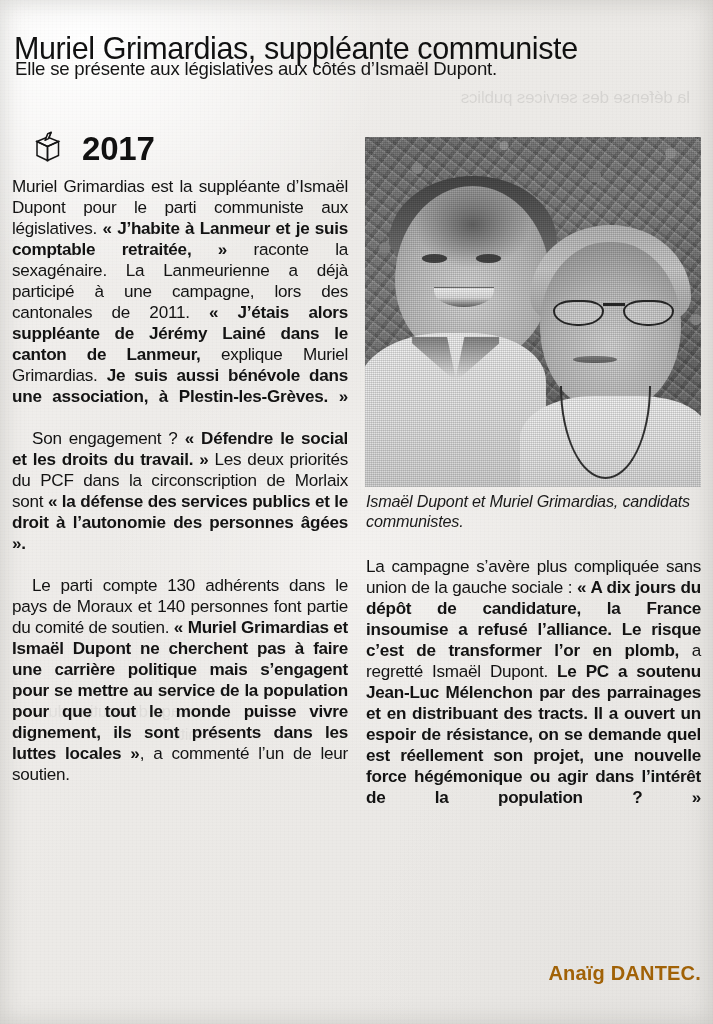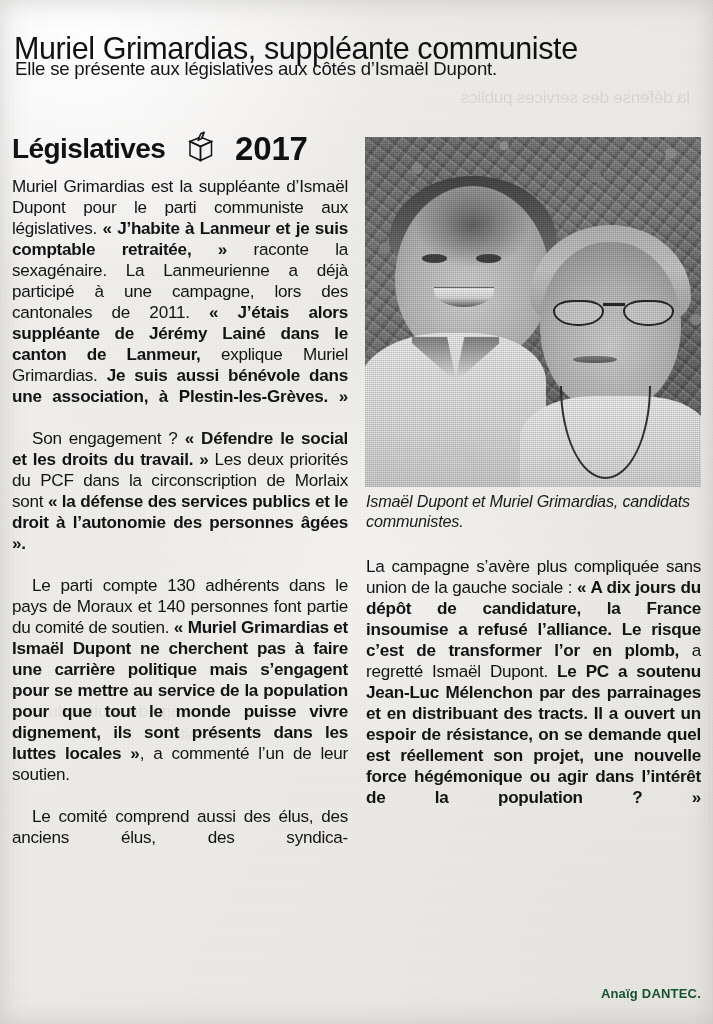--- a/index.html
+++ b/index.html
@@ -328,27 +328,27 @@
     line-height: 19.5px;
     font-style: italic;
     color: #1a1a1a;
     letter-spacing: -0.2px;
   }
 
   
   .byline {
     position: absolute;
     left: 366px;
-    top: 986px;
+    top: 962px;
     width: 335px;
     text-align: right;
-    font-size: 13px;
+    font-size: 20px;
     font-weight: bold;
     letter-spacing: .2px;
-    color: #14532d;
+    color: #a16207;
   }
 
   
   .showthrough {
     position: absolute;
     pointer-events: none;
     color: #000;
     opacity: .085;
     transform: scaleX(-1);
     font-size: 17px;
@@ -380,21 +380,20 @@
     <div class="showthrough st-b">le travail du comptable Grimardias</div>
     <div class="showthrough st-c">message de soutien du comité</div>
 
     <h1 class="headline">Muriel Grimardias, suppléante communiste</h1>
 
     <div class="subdeck">
       <div>Elle se présente aux législatives aux côtés d’Ismaël Dupont.</div>
     </div>
 
     <div class="sectionhead">
-      <span class="kicker">Législatives</span>
       <span class="ballot-icon">
         <svg width="28" height="34" viewBox="0 0 28 34" fill="none" aria-hidden="true">
 
           <path d="M3 11.5 L13.5 16.5 L13.5 30.5 L3 25.5 Z" stroke="#151515" stroke-width="1.5" fill="none"></path>
           <path d="M13.5 16.5 L24.5 11.5 L24.5 25.5 L13.5 30.5 Z" stroke="#151515" stroke-width="1.5" fill="none"></path>
           <path d="M3 11.5 L13.5 7 L24.5 11.5 L13.5 16.5 Z" stroke="#151515" stroke-width="1.5" fill="none"></path>
 
           <path d="M11 10.3 L14.6 8.6 L17.2 2.2 L13.8 3.6 Z" stroke="#151515" stroke-width="1.5" fill="#efedeb" stroke-linejoin="round"></path>
           <path d="M14.6 8.6 L17.2 2.2" stroke="#151515" stroke-width="1.2"></path>
         </svg>
@@ -425,21 +424,20 @@
         <div class="photo-halftone"></div>
       </div>
     </figure>
 
     <figcaption class="caption">Ismaël Dupont et Muriel Grimardias, candidats communistes.</figcaption>
 
     <div class="col col-left">
         <p><span>Muriel Grimardias est la suppléante d’Ismaël Dupont pour le parti communiste aux législatives. </span><b>« J’habite à Lanmeur et je suis comptable retraitée, »</b><span> raconte la sexagénaire. La Lanmeurienne a déjà participé à une campagne, lors des cantonales de 2011. </span><b>« J’étais alors suppléante de Jérémy Lainé dans le canton de Lanmeur,</b><span> explique Muriel Grimardias. </span><b>Je suis aussi bénévole dans une association, à Plestin-les-Grèves. »</b></p>
         <p><span>Son engagement ? </span><b>« Défendre le social et les droits du travail. »</b><span> Les deux priorités du PCF dans la circonscription de Morlaix sont </span><b>« la défense des services publics et le droit à l’autonomie des personnes âgées ».</b></p>
         <p><span>Le parti compte 130 adhérents dans le pays de Moraux et 140 personnes font partie du comité de soutien. </span><b>« Muriel Grimardias et Ismaël Dupont ne cherchent pas à faire une carrière politique mais s’engagent pour se mettre au service de la population pour que tout le monde puisse vivre dignement, ils sont présents dans les luttes locales »</b><span>, a commenté l’un de leur soutien.</span></p>
-        <p><span>Le comité comprend aussi des élus, des anciens élus, des syndica-</span></p>
       </div>
 
     <div class="col col-right-tail">
         <p><span>La campagne s’avère plus compliquée sans union de la gauche sociale : </span><b>« A dix jours du dépôt de candidature, la France insoumise a refusé l’alliance. Le risque c’est de transformer l’or en plomb,</b><span> a regretté Ismaël Dupont. </span><b>Le PC a soutenu Jean-Luc Mélenchon par des parrainages et en distribuant des tracts. Il a ouvert un espoir de résistance, on se demande quel est réellement son projet, une nouvelle force hégémonique ou agir dans l’intérêt de la population ? »</b></p>
       </div>
 
     <div class="byline">Anaïg DANTEC.</div>
 
   </div>
   <div class="edge-shadow"></div>

